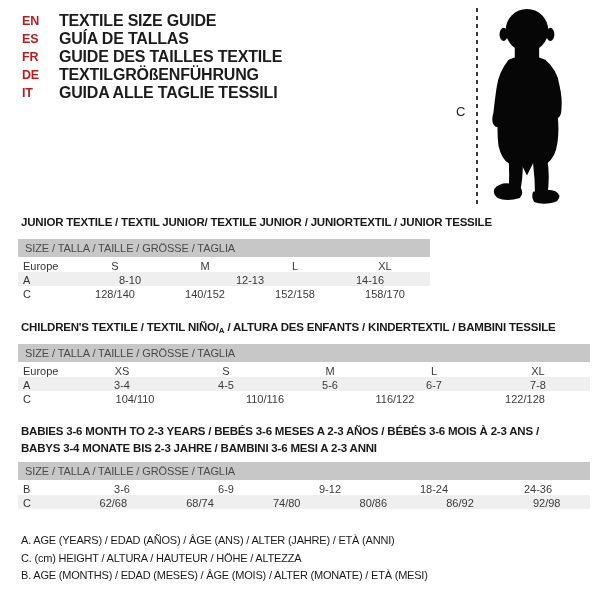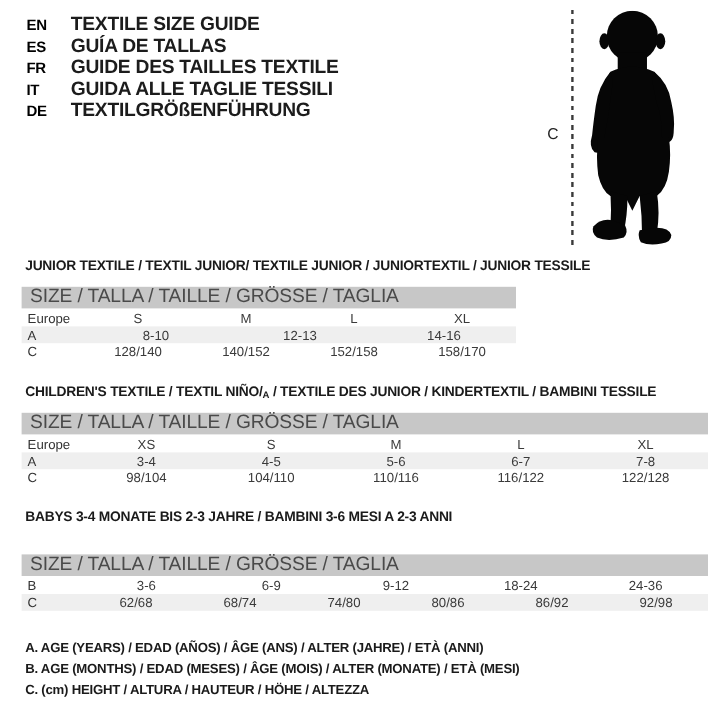--- a/index.html
+++ b/index.html
@@ -11,21 +11,21 @@
     font-family:"Liberation Sans", sans-serif;
     color:#2b2b2b;
     overflow:hidden;
   }
 
   
   .lang-block { position:absolute; left:22px; top:12px; }
   .lang-row { display:flex; height:18px; line-height:18px; }
   .lang-code {
     width:37px; font-size:12.5px; font-weight:700;
-    letter-spacing:-0.2px; color:#000000;
+    letter-spacing:-0.2px; color:#b91c1c;
   }
   .lang-label {
     font-size:16px; font-weight:700;
     letter-spacing:-0.2px; color:#1c1c1c; white-space:nowrap;
   }
 
   
   .measure-line {
     position:absolute; left:476px; top:8px;
     width:2px; height:200px;
@@ -49,32 +49,32 @@
   .sub-a { font-size:8px; vertical-align:-2px; }
 
   
   .size-table { position:absolute; left:18px; }
   .t1 { top:239px; width:412px; }
   .t2 { top:344px; width:572px; }
   .t3 { top:462px; width:572px; }
   .size-bar {
     height:18px; line-height:18px;
     background:#c7c7c7; color:#4a4a4a;
-    font-size:16px; padding-left:7px;
+    font-size:11px; padding-left:7px;
     margin-bottom:1px; letter-spacing:-0.1px;
   }
   .t-row { display:flex; height:14px; line-height:17px; font-size:11px; color:#333; }
   .t-row.shaded { background:#efefef; }
   .row-label { width:52px; padding-left:5px; text-align:left; }
   .val-cell { flex:1; text-align:center; color:#3a3a3a; }
 
   
   .footnotes { position:absolute; left:21px; top:532px; }
   .footnote {
-    font-size:11px; font-weight:700; letter-spacing:-0.2px;
+    font-size:11px; font-weight:400; letter-spacing:-0.2px;
     color:#1a1a1a; line-height:17.5px; white-space:nowrap;
   }
 </style>
 </head>
 <body>
 
 <div class="page">
 
   <div class="lang-block">
     <div class="lang-row">
@@ -83,26 +83,26 @@
     </div>
     <div class="lang-row">
       <span class="lang-code">ES</span>
       <span class="lang-label">GUÍA DE TALLAS</span>
     </div>
     <div class="lang-row">
       <span class="lang-code">FR</span>
       <span class="lang-label">GUIDE DES TAILLES TEXTILE</span>
     </div>
     <div class="lang-row">
+      <span class="lang-code">DE</span>
+      <span class="lang-label">TEXTILGRÖßENFÜHRUNG</span>
+    </div>
+    <div class="lang-row">
       <span class="lang-code">IT</span>
       <span class="lang-label">GUIDA ALLE TAGLIE TESSILI</span>
-    </div>
-    <div class="lang-row">
-      <span class="lang-code">DE</span>
-      <span class="lang-label">TEXTILGRÖßENFÜHRUNG</span>
     </div>
   </div>
 
   <div class="measure-line"></div>
   <div class="measure-label">C</div>
   <svg class="baby-svg" width="84" height="196" viewBox="0 0 82 193" fill="#060606" xmlns="http://www.w3.org/2000/svg">
     <ellipse cx="38" cy="21" rx="21" ry="21"></ellipse>
     <ellipse cx="15" cy="25" rx="4" ry="6.5"></ellipse>
     <ellipse cx="61" cy="25" rx="4" ry="6.5"></ellipse>
     <rect x="26" y="34" width="24" height="18"></rect>
@@ -134,50 +134,50 @@
     </div>
     <div class="t-row">
       <div class="row-label">C</div>
       <div class="val-cell">128/140</div>
       <div class="val-cell">140/152</div>
       <div class="val-cell">152/158</div>
       <div class="val-cell">158/170</div>
     </div>
   </div>
 
-  <div class="section-heading sh2"><span>CHILDREN'S TEXTILE / TEXTIL NIÑO/</span><span class="sub-a">A</span><span> / TEXTILE DES JUNIOR / KINDERTEXTIL / BAMBINI TESSILE</span></div>
+  <div class="section-heading sh2"><span>CHILDREN'S TEXTILE / TEXTIL NIÑO/</span><span class="sub-a">A</span><span> / ALTURA DES ENFANTS / KINDERTEXTIL / BAMBINI TESSILE</span></div>
   <div class="size-table t2">
     <div class="size-bar">SIZE / TALLA / TAILLE / GRÖSSE / TAGLIA</div>
     <div class="t-row">
       <div class="row-label">Europe</div>
       <div class="val-cell">XS</div>
       <div class="val-cell">S</div>
       <div class="val-cell">M</div>
       <div class="val-cell">L</div>
       <div class="val-cell">XL</div>
     </div>
     <div class="t-row shaded">
       <div class="row-label">A</div>
       <div class="val-cell">3-4</div>
       <div class="val-cell">4-5</div>
       <div class="val-cell">5-6</div>
       <div class="val-cell">6-7</div>
       <div class="val-cell">7-8</div>
     </div>
     <div class="t-row">
       <div class="row-label">C</div>
-      <div class="val-cell">98/104</div>
       <div class="val-cell">104/110</div>
       <div class="val-cell">110/116</div>
       <div class="val-cell">116/122</div>
       <div class="val-cell">122/128</div>
     </div>
   </div>
 
   <div class="section-heading sh3">
+    <div>BABIES 3-6 MONTH TO 2-3 YEARS / BEBÉS 3-6 MESES A 2-3 AÑOS / BÉBÉS 3-6 MOIS À 2-3 ANS /</div>
     <div>BABYS 3-4 MONATE BIS 2-3 JAHRE / BAMBINI 3-6 MESI A 2-3 ANNI</div>
   </div>
   <div class="size-table t3">
     <div class="size-bar">SIZE / TALLA / TAILLE / GRÖSSE / TAGLIA</div>
     <div class="t-row">
       <div class="row-label">B</div>
       <div class="val-cell">3-6</div>
       <div class="val-cell">6-9</div>
       <div class="val-cell">9-12</div>
       <div class="val-cell">18-24</div>
@@ -189,17 +189,17 @@
       <div class="val-cell">68/74</div>
       <div class="val-cell">74/80</div>
       <div class="val-cell">80/86</div>
       <div class="val-cell">86/92</div>
       <div class="val-cell">92/98</div>
     </div>
   </div>
 
   <div class="footnotes">
     <div class="footnote">A. AGE (YEARS) / EDAD (AÑOS) / ÂGE (ANS) / ALTER (JAHRE) / ETÀ (ANNI)</div>
+    <div class="footnote">C. (cm) HEIGHT / ALTURA / HAUTEUR / HÖHE / ALTEZZA</div>
     <div class="footnote">B. AGE (MONTHS) / EDAD (MESES) / ÂGE (MOIS) / ALTER (MONATE) / ETÀ (MESI)</div>
-    <div class="footnote">C. (cm) HEIGHT / ALTURA / HAUTEUR / HÖHE / ALTEZZA</div>
   </div>
 
 </div>
 
 </body></html>

